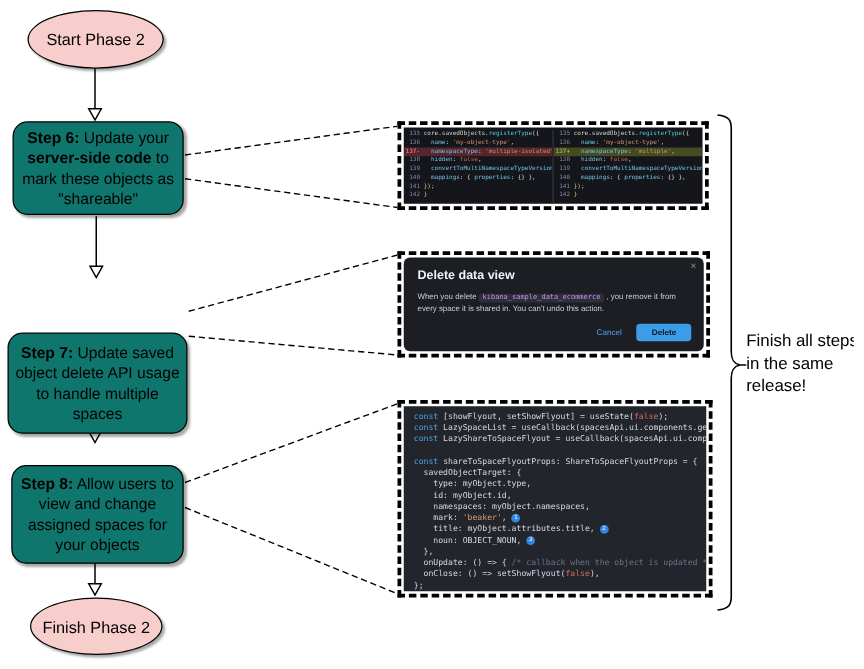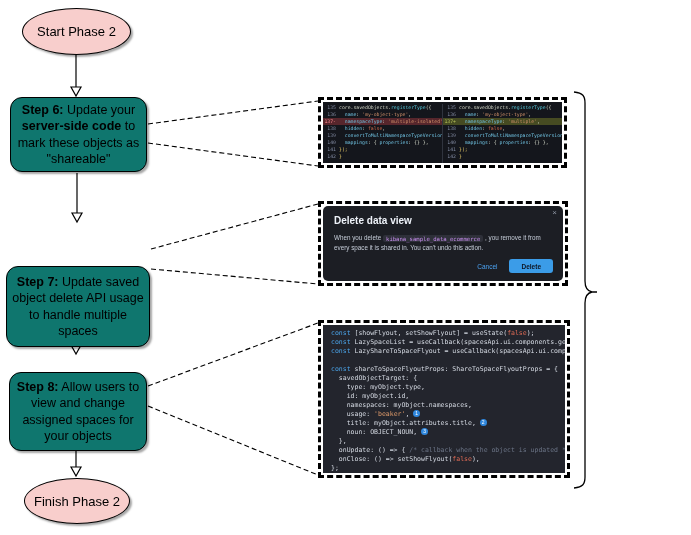--- a/index.html
+++ b/index.html
@@ -223,24 +223,25 @@
     <div class="code-panel">
         <div class="cl"><span class="tk-kw">const</span> [showFlyout, setShowFlyout] = useState(<span class="tk-lit">false</span>);</div>
         <div class="cl"><span class="tk-kw">const</span> LazySpaceList = useCallback(spacesApi.ui.components.getSpaceList</div>
         <div class="cl"><span class="tk-kw">const</span> LazyShareToSpaceFlyout = useCallback(spacesApi.ui.components.get</div>
         <div class="cl">&nbsp;</div>
         <div class="cl"><span class="tk-kw">const</span> <span class="tk-key">shareToSpaceFlyoutProps</span>: ShareToSpaceFlyoutProps = {</div>
         <div class="cl">  <span class="tk-key">savedObjectTarget</span>: {</div>
         <div class="cl">    <span class="tk-key">type</span>: myObject.type,</div>
         <div class="cl">    <span class="tk-key">id</span>: myObject.id,</div>
         <div class="cl">    <span class="tk-key">namespaces</span>: myObject.namespaces,</div>
-        <div class="cl">    <span class="tk-key">usage</span>: <span class="tk-str">'beaker'</span>, <span class="bnum">1</span></div>
+        <div class="cl">    <span class="tk-key">mark</span>: <span class="tk-str">'beaker'</span>, <span class="bnum">1</span></div>
         <div class="cl">    <span class="tk-key">title</span>: myObject.attributes.title, <span class="bnum">2</span></div>
         <div class="cl">    <span class="tk-key">noun</span>: OBJECT_NOUN, <span class="bnum">3</span></div>
         <div class="cl">  },</div>
         <div class="cl">  <span class="tk-key">onUpdate</span>: () =&gt; { <span class="tk-cmt">/* callback when the object is updated */</span> },</div>
         <div class="cl">  <span class="tk-key">onClose</span>: () =&gt; setShowFlyout(<span class="tk-lit">false</span>),</div>
         <div class="cl"><span class="tk-punct">};</span></div>
       </div>
   </div>
 
+  <div id="annotation">Finish all steps in the same release!</div>
 
 </div>
 
 </body></html>

